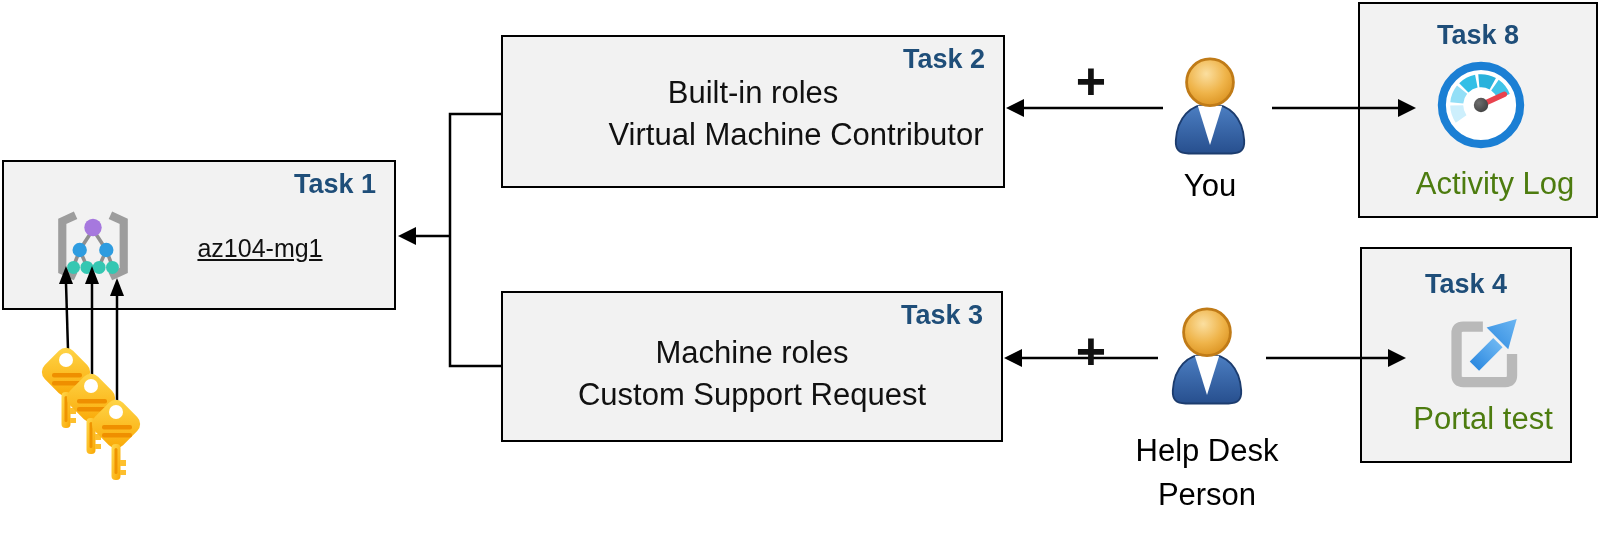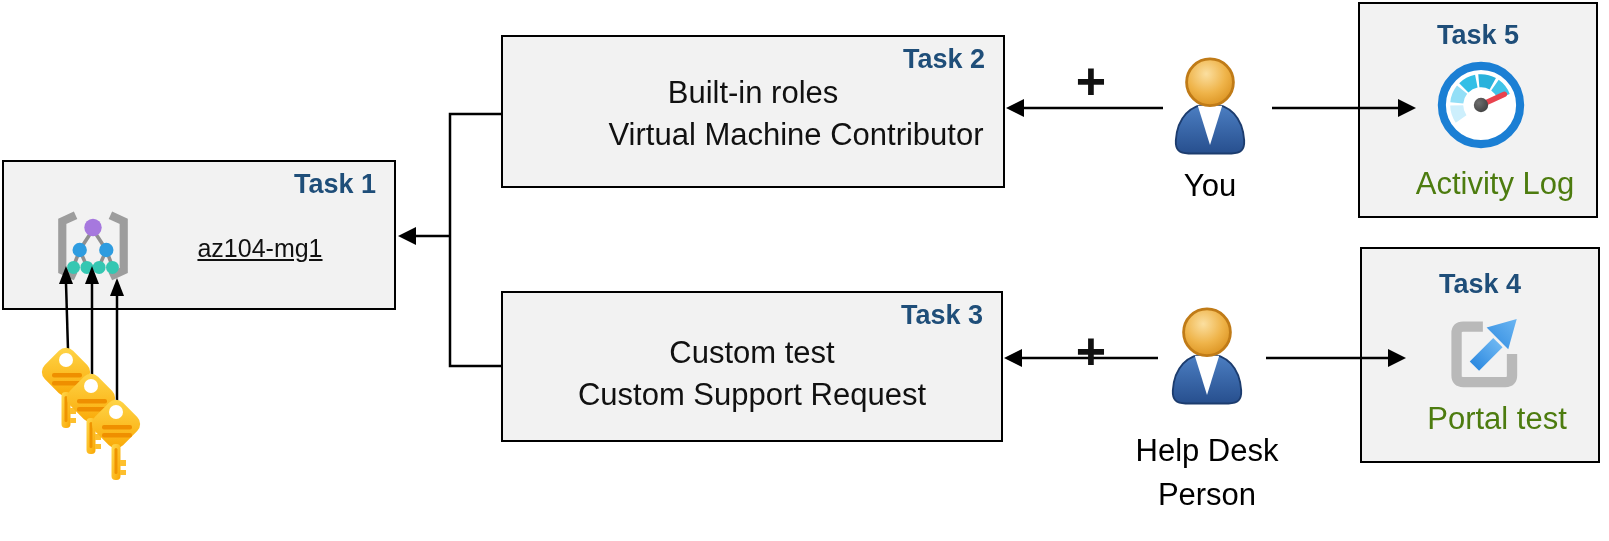--- a/index.html
+++ b/index.html
@@ -75,42 +75,42 @@
   </div>
 
   <div class="box" style="left:501px;top:35px;width:504px;height:153px;">
     <div class="badge tr">Task 2</div>
     <div class="bodyline" style="top:38px;">Built-in roles</div>
     <div class="bodyline" style="top:80px;padding-left:43px;">Virtual Machine Contributor</div>
   </div>
 
   <div class="box" style="left:501px;top:291px;width:502px;height:151px;">
     <div class="badge tr">Task 3</div>
-    <div class="bodyline" style="top:42px;">Custom test</div>
+    <div class="bodyline" style="top:42px;">Machine roles</div>
     <div class="bodyline" style="top:84px;">Custom Support Request</div>
   </div>
 
   <div class="box" style="left:1358px;top:2px;width:240px;height:216px;">
-    <div class="badge tc">Task 5</div>
+    <div class="badge tc">Task 8</div>
     <svg class="abs" style="left:76px;top:56px;" width="90" height="90" viewBox="0 0 100 100">
       <circle cx="50" cy="50" r="43.5" fill="#ffffff" stroke="#1b7fd4" stroke-width="9"></circle>
       <g fill="none" stroke-width="14.5">
         <path d="M27.9,65.5 A27,27 0 0 1 23.0,50.5" stroke="#cdeffc"></path>
         <path d="M23.1,47.6 A27,27 0 0 1 29.0,33.0" stroke="#93dff7"></path>
         <path d="M30.9,30.9 A27,27 0 0 1 44.8,23.5" stroke="#33bfe6"></path>
         <path d="M47.6,23.1 A27,27 0 0 1 63.1,26.4" stroke="#29b2dc"></path>
         <path d="M65.5,27.9 A27,27 0 0 1 75.2,40.3" stroke="#40c4e8"></path>
       </g>
       <line x1="50" y1="50" x2="76" y2="38" stroke="#e8434e" stroke-width="6" stroke-linecap="round"></line>
       <circle cx="50" cy="50" r="8" fill="url(#hubGrad)"></circle>
     </svg>
     <div class="caption" style="top:162px;">Activity Log</div>
   </div>
 
-  <div class="box" style="left:1360px;top:247px;width:240px;height:216px;">
+  <div class="box" style="left:1360px;top:247px;width:212px;height:216px;">
     <div class="badge tc" style="top:20px;">Task 4</div>
     <svg class="abs" style="left:72px;top:56px;" width="94" height="94" viewBox="0 0 100 100">
       <path d="M52,23 L31,23 Q24,23 24,30 L24,75 Q24,82 31,82 L76,82 Q83,82 83,75 L83,52" fill="none" stroke="#b9b9b9" stroke-width="11" stroke-linecap="butt"></path>
       <line x1="43" y1="65" x2="68" y2="40" stroke="url(#arrGrad)" stroke-width="14"></line>
       <polygon points="88,15 56,24 79,47" fill="url(#arrGrad)"></polygon>
     </svg>
     <div class="caption" style="top:152px;text-align:center;">Portal test</div>
   </div>
 
   <svg class="overlay" width="1609" height="541" viewBox="0 0 1609 541">

